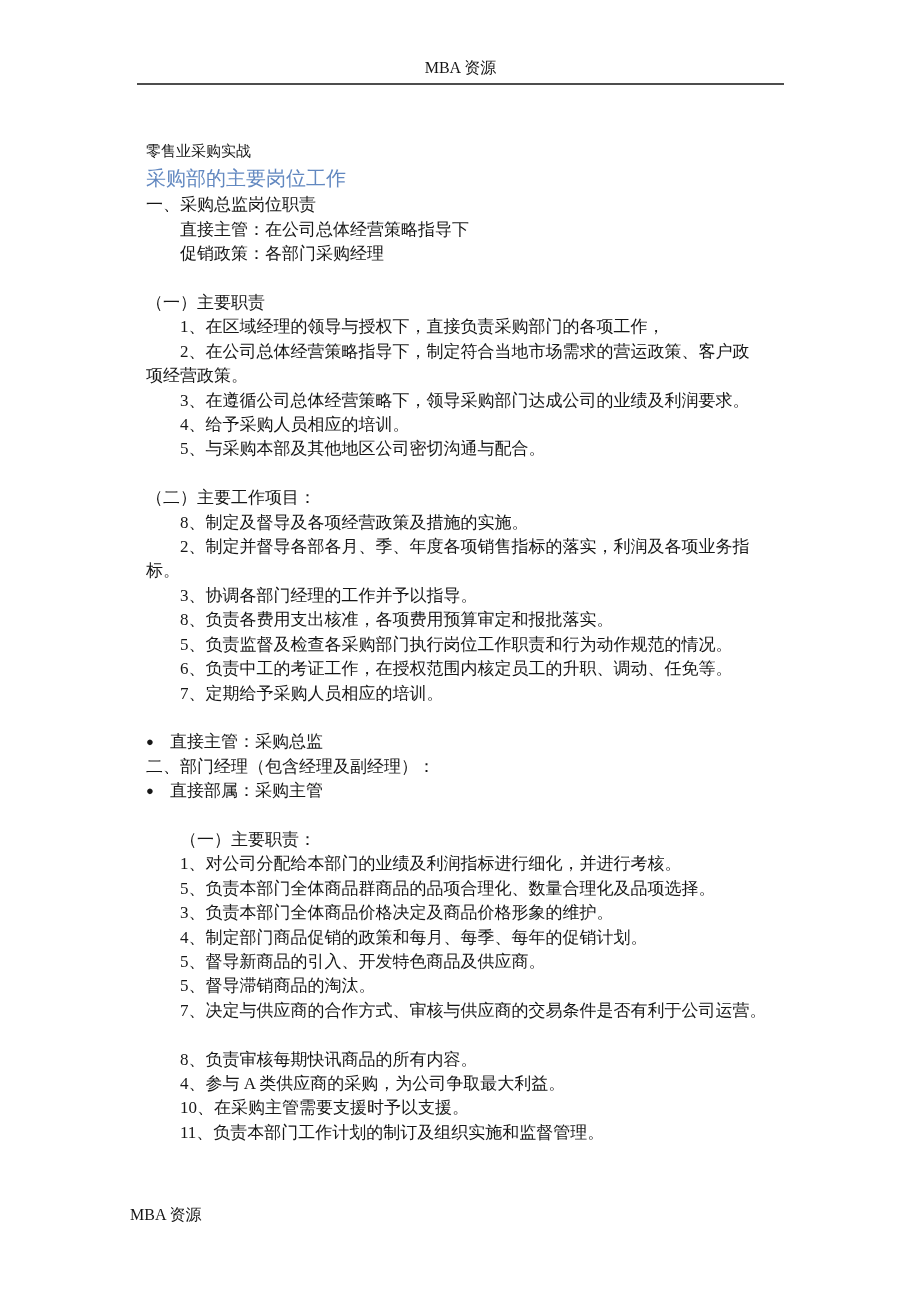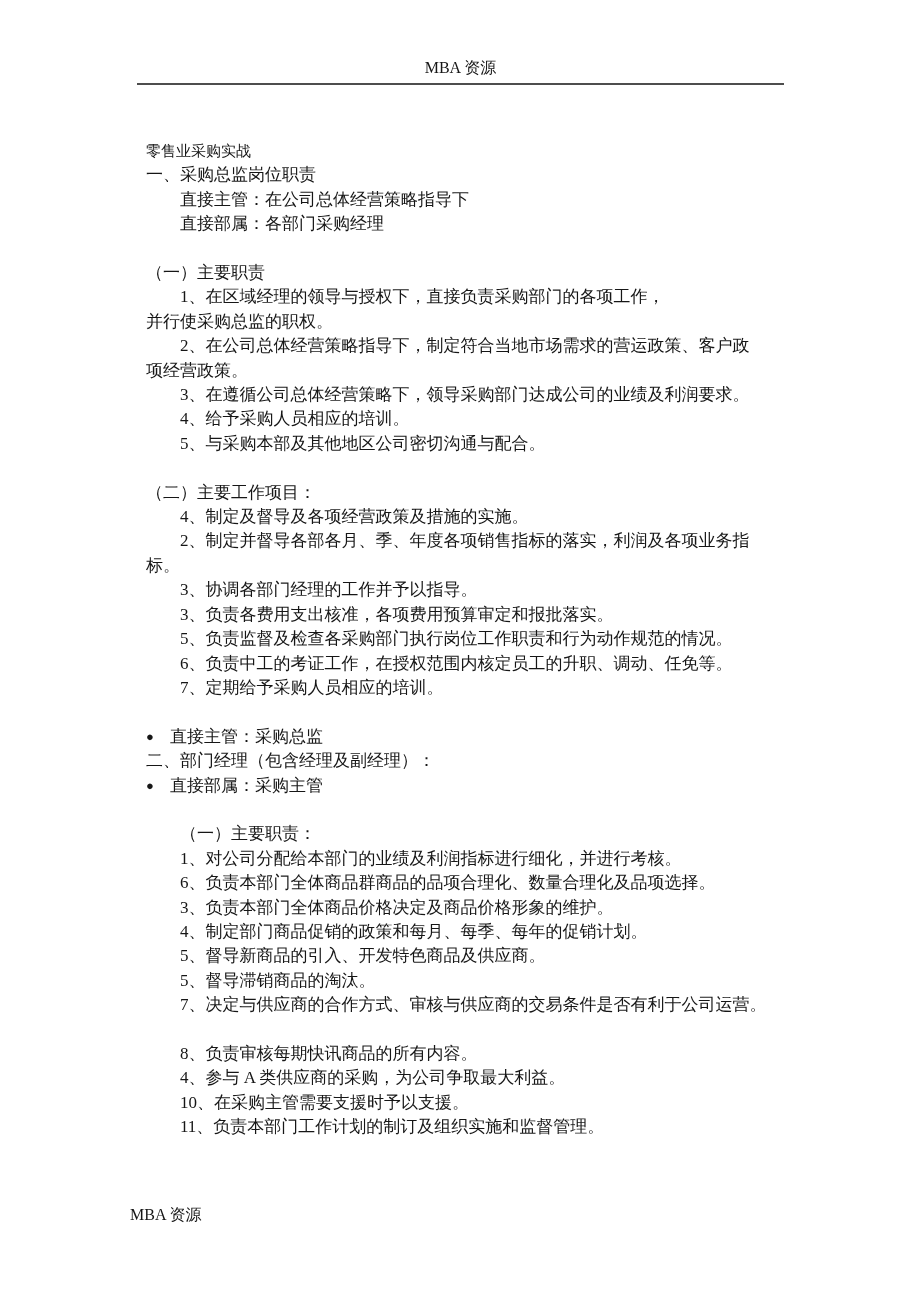--- a/index.html
+++ b/index.html
@@ -38,50 +38,50 @@
 <body>
 
 <div class="page">
 
   <div class="page-header">
     <span>MBA 资源</span>
   </div>
 
   <div class="content">
       <div class="line subtitle">零售业采购实战</div>
+      <div class="line heading">采购部的主要岗位工作</div>
       <div class="line plain">一、采购总监岗位职责</div>
       <div class="line indent">直接主管：在公司总体经营策略指导下</div>
-      <div class="line indent">直接部属：各部门采购经理</div>
+      <div class="line indent">促销政策：各部门采购经理</div>
       <div class="line spacer"></div>
       <div class="line plain">（一）主要职责</div>
       <div class="line indent">1、在区域经理的领导与授权下，直接负责采购部门的各项工作，</div>
-      <div class="line plain">并行使采购总监的职权。</div>
       <div class="line indent">2、在公司总体经营策略指导下，制定符合当地市场需求的营运政策、客户政</div>
       <div class="line plain">项经营政策。</div>
       <div class="line indent">3、在遵循公司总体经营策略下，领导采购部门达成公司的业绩及利润要求。</div>
       <div class="line indent">4、给予采购人员相应的培训。</div>
       <div class="line indent">5、与采购本部及其他地区公司密切沟通与配合。</div>
       <div class="line spacer"></div>
       <div class="line plain">（二）主要工作项目：</div>
-      <div class="line indent">4、制定及督导及各项经营政策及措施的实施。</div>
+      <div class="line indent">8、制定及督导及各项经营政策及措施的实施。</div>
       <div class="line indent">2、制定并督导各部各月、季、年度各项销售指标的落实，利润及各项业务指</div>
       <div class="line plain">标。</div>
       <div class="line indent">3、协调各部门经理的工作并予以指导。</div>
-      <div class="line indent">3、负责各费用支出核准，各项费用预算审定和报批落实。</div>
+      <div class="line indent">8、负责各费用支出核准，各项费用预算审定和报批落实。</div>
       <div class="line indent">5、负责监督及检查各采购部门执行岗位工作职责和行为动作规范的情况。</div>
       <div class="line indent">6、负责中工的考证工作，在授权范围内核定员工的升职、调动、任免等。</div>
       <div class="line indent">7、定期给予采购人员相应的培训。</div>
       <div class="line spacer"></div>
       <div class="line bullet"><span class="bullet-glyph">●</span><span>直接主管：采购总监</span></div>
       <div class="line plain">二、部门经理（包含经理及副经理）：</div>
       <div class="line bullet"><span class="bullet-glyph">●</span><span>直接部属：采购主管</span></div>
       <div class="line spacer"></div>
       <div class="line indent">（一）主要职责：</div>
       <div class="line indent">1、对公司分配给本部门的业绩及利润指标进行细化，并进行考核。</div>
-      <div class="line indent">6、负责本部门全体商品群商品的品项合理化、数量合理化及品项选择。</div>
+      <div class="line indent">5、负责本部门全体商品群商品的品项合理化、数量合理化及品项选择。</div>
       <div class="line indent">3、负责本部门全体商品价格决定及商品价格形象的维护。</div>
       <div class="line indent">4、制定部门商品促销的政策和每月、每季、每年的促销计划。</div>
       <div class="line indent">5、督导新商品的引入、开发特色商品及供应商。</div>
       <div class="line indent">5、督导滞销商品的淘汰。</div>
       <div class="line indent">7、决定与供应商的合作方式、审核与供应商的交易条件是否有利于公司运营。</div>
       <div class="line spacer"></div>
       <div class="line indent">8、负责审核每期快讯商品的所有内容。</div>
       <div class="line indent">4、参与 A 类供应商的采购，为公司争取最大利益。</div>
       <div class="line indent">10、在采购主管需要支援时予以支援。</div>
       <div class="line indent">11、负责本部门工作计划的制订及组织实施和监督管理。</div>

